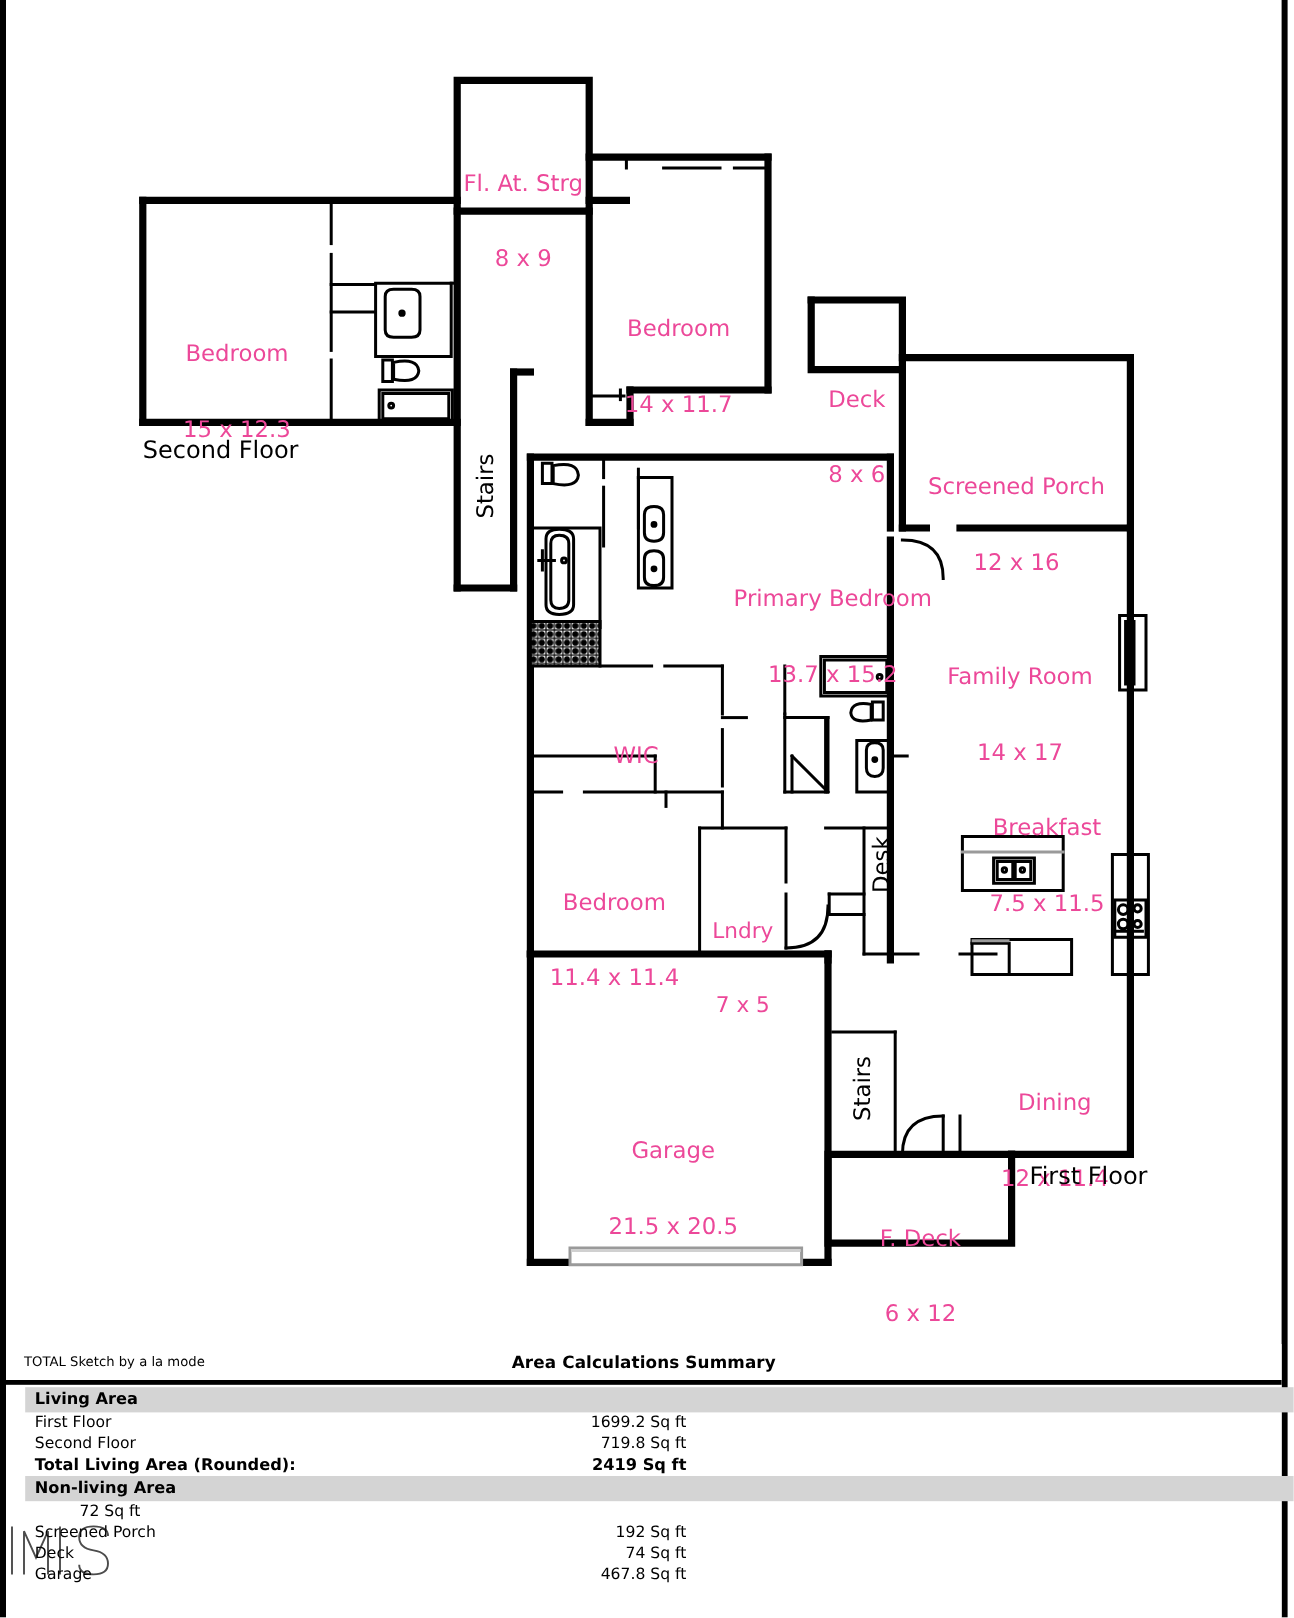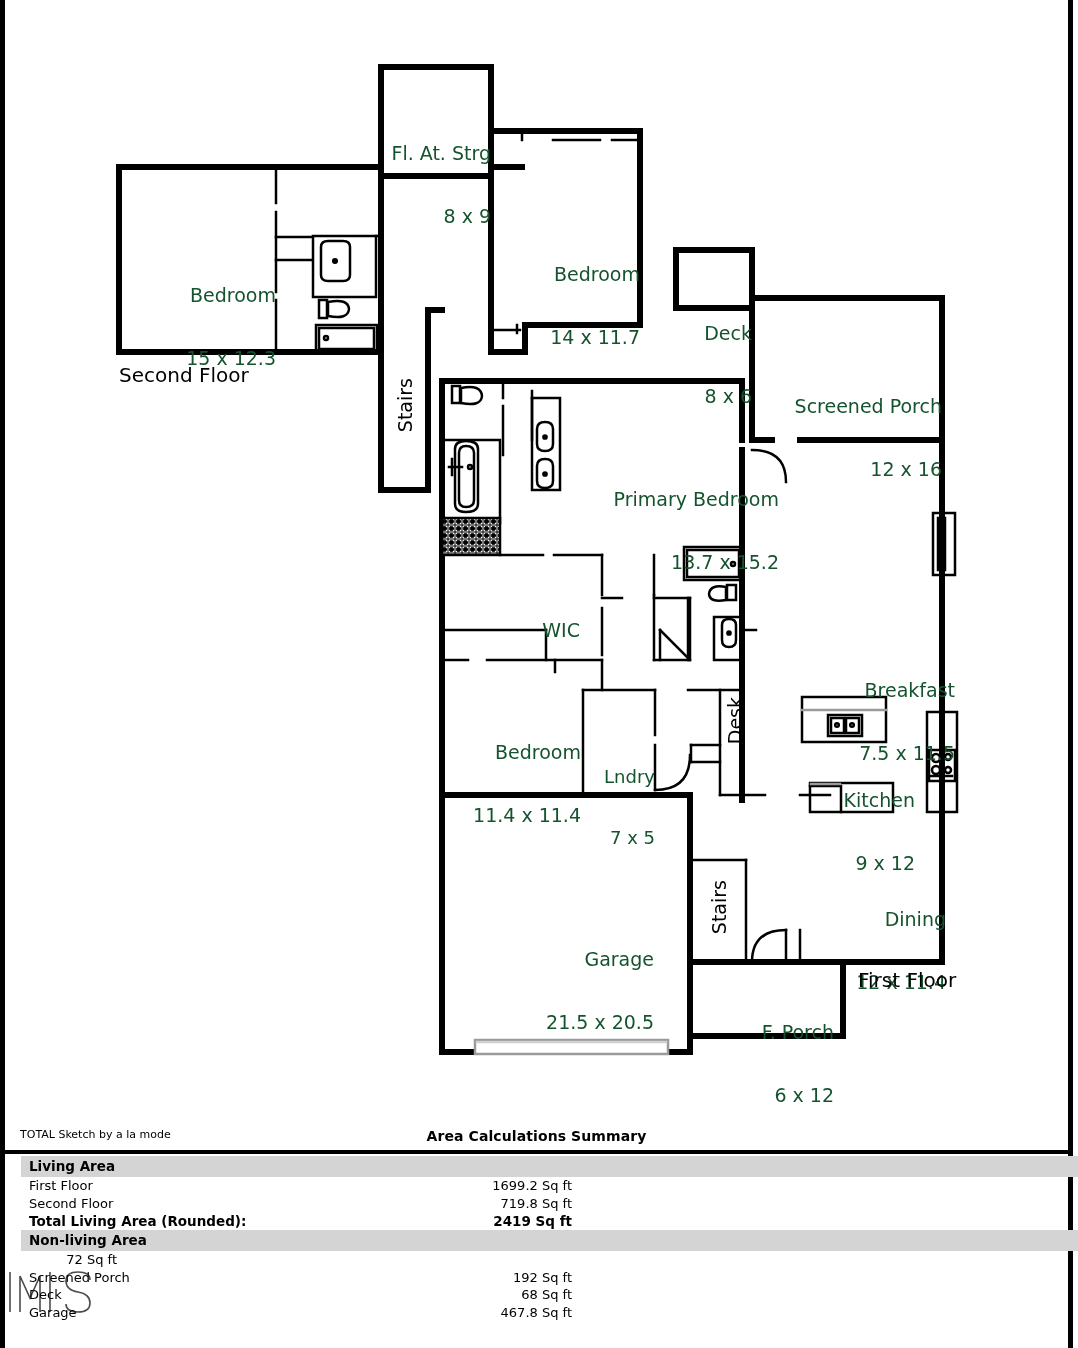--- a/index.html
+++ b/index.html
@@ -12,22 +12,22 @@
   #page{position:absolute;inset:0;}
 
   
   .page-border-left{position:absolute;left:0;top:0;width:5px;height:1348px;background:#000;}
   .page-border-right{position:absolute;left:1068px;top:0;width:5px;height:1348px;background:#000;}
 
   
   #sketch{position:absolute;left:0;top:0;width:1078px;height:1120px;}
   #sketch svg{display:block;}
 
-  .rlabel{position:absolute;text-align:right;line-height:1.12;
-          font-size:19px;color:#14532d;white-space:pre;pointer-events:none;}
+  .rlabel{position:absolute;text-align:center;line-height:1.12;
+          font-size:19px;color:#ec4899;white-space:pre;pointer-events:none;}
   .rlabel .n{display:block;}
   .rlabel .d{display:block;}
   .rlabel.small{font-size:18px;}
   .vlabel{position:absolute;font-size:19px;
           writing-mode:vertical-rl;transform:rotate(180deg);}
   .floorlabel{position:absolute;font-size:20px;}
 
   
   #summary{position:absolute;left:5px;top:1120px;width:1063px;height:228px;
            background:#fff;}
@@ -319,30 +319,30 @@
 
     <div class="rlabel" style="left:565px;top:446px;width:170px;margin-left:44px;">
       <span class="n">Primary Bedroom</span>
       <span class="d">13.7 x 15.2</span>
     </div>
 
     <div class="rlabel" style="left:480px;top:577px;width:100px;">
       <span class="n">WIC</span>
     </div>
 
+    <div class="rlabel" style="left:765px;top:511px;width:170px;">
+      <span class="n">Family Room</span>
+      <span class="d">14 x 17</span>
+    </div>
 
     <div class="rlabel" style="left:790px;top:637px;width:165px;">
       <span class="n">Breakfast</span>
       <span class="d">7.5 x 11.5</span>
     </div>
 
-    <div class="rlabel" style="left:795px;top:747px;width:120px;">
-      <span class="n">Kitchen</span>
-      <span class="d">9 x 12</span>
-    </div>
 
     <div class="rlabel" style="left:443px;top:699px;width:138px;">
       <span class="n">Bedroom</span>
       <span class="d">11.4 x 11.4</span>
     </div>
 
     <div class="rlabel small" style="left:583px;top:727px;width:72px;">
       <span class="n">Lndry</span>
       <span class="d">7 x 5</span>
     </div>
@@ -360,21 +360,21 @@
       <span>Stairs</span>
     </div>
 
 
     <div class="rlabel" style="left:812px;top:866px;width:134px;">
       <span class="n">Dining</span>
       <span class="d">12 x 11.4</span>
     </div>
 
     <div class="rlabel" style="left:700px;top:979px;width:134px;">
-      <span class="n">F. Porch</span>
+      <span class="n">F. Deck</span>
       <span class="d">6 x 12</span>
     </div>
 
     <div class="floorlabel" style="left:858px;top:968px;">
       <span>First Floor</span>
     </div>
   </div>
 
   <div id="summary">
 
@@ -405,21 +405,21 @@
 
       <div class="row">
         <span class="val">72 Sq ft</span>
       </div>
       <div class="row">
         <span class="lbl">Screened Porch</span>
         <span class="val">192 Sq ft</span>
       </div>
       <div class="row">
         <span class="lbl">Deck</span>
-        <span class="val">68 Sq ft</span>
+        <span class="val">74 Sq ft</span>
       </div>
       <div class="row">
         <span class="lbl">Garage</span>
         <span class="val">467.8 Sq ft</span>
       </div>
     </div>
   </div>
 
   <div class="watermark">
     <svg width="110" height="48" viewBox="0 0 110 48" xmlns="http://www.w3.org/2000/svg">

